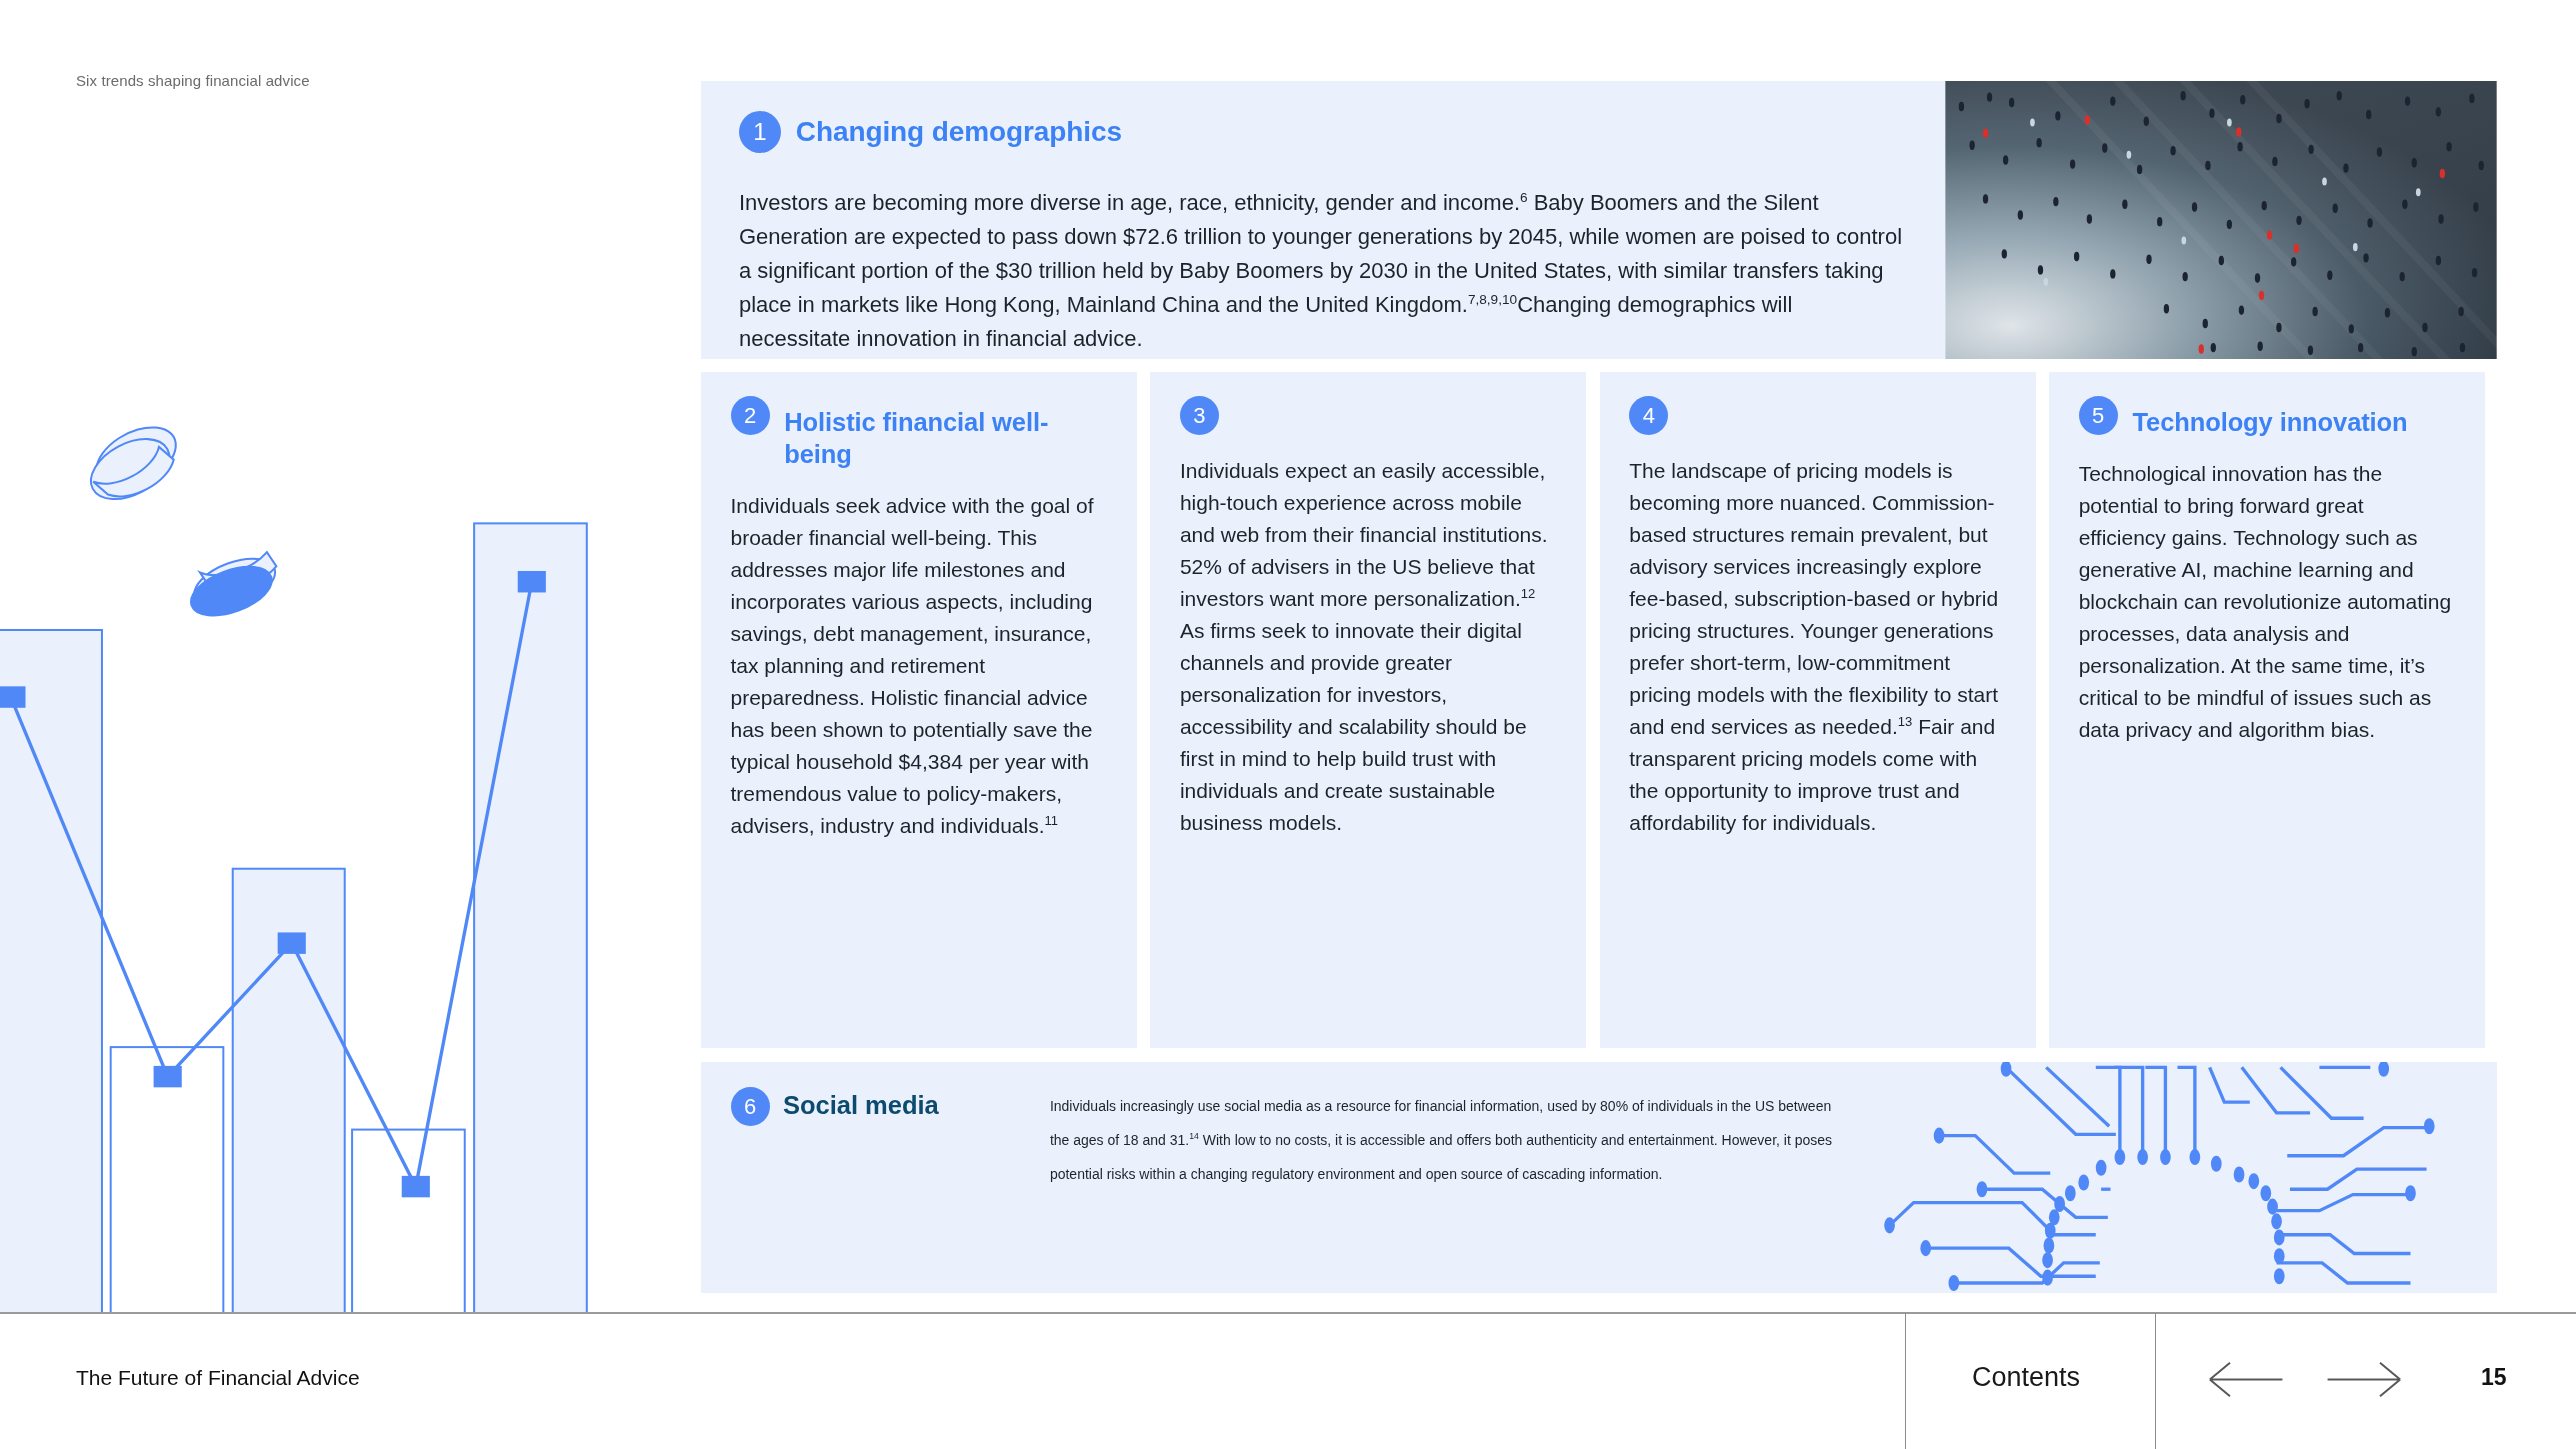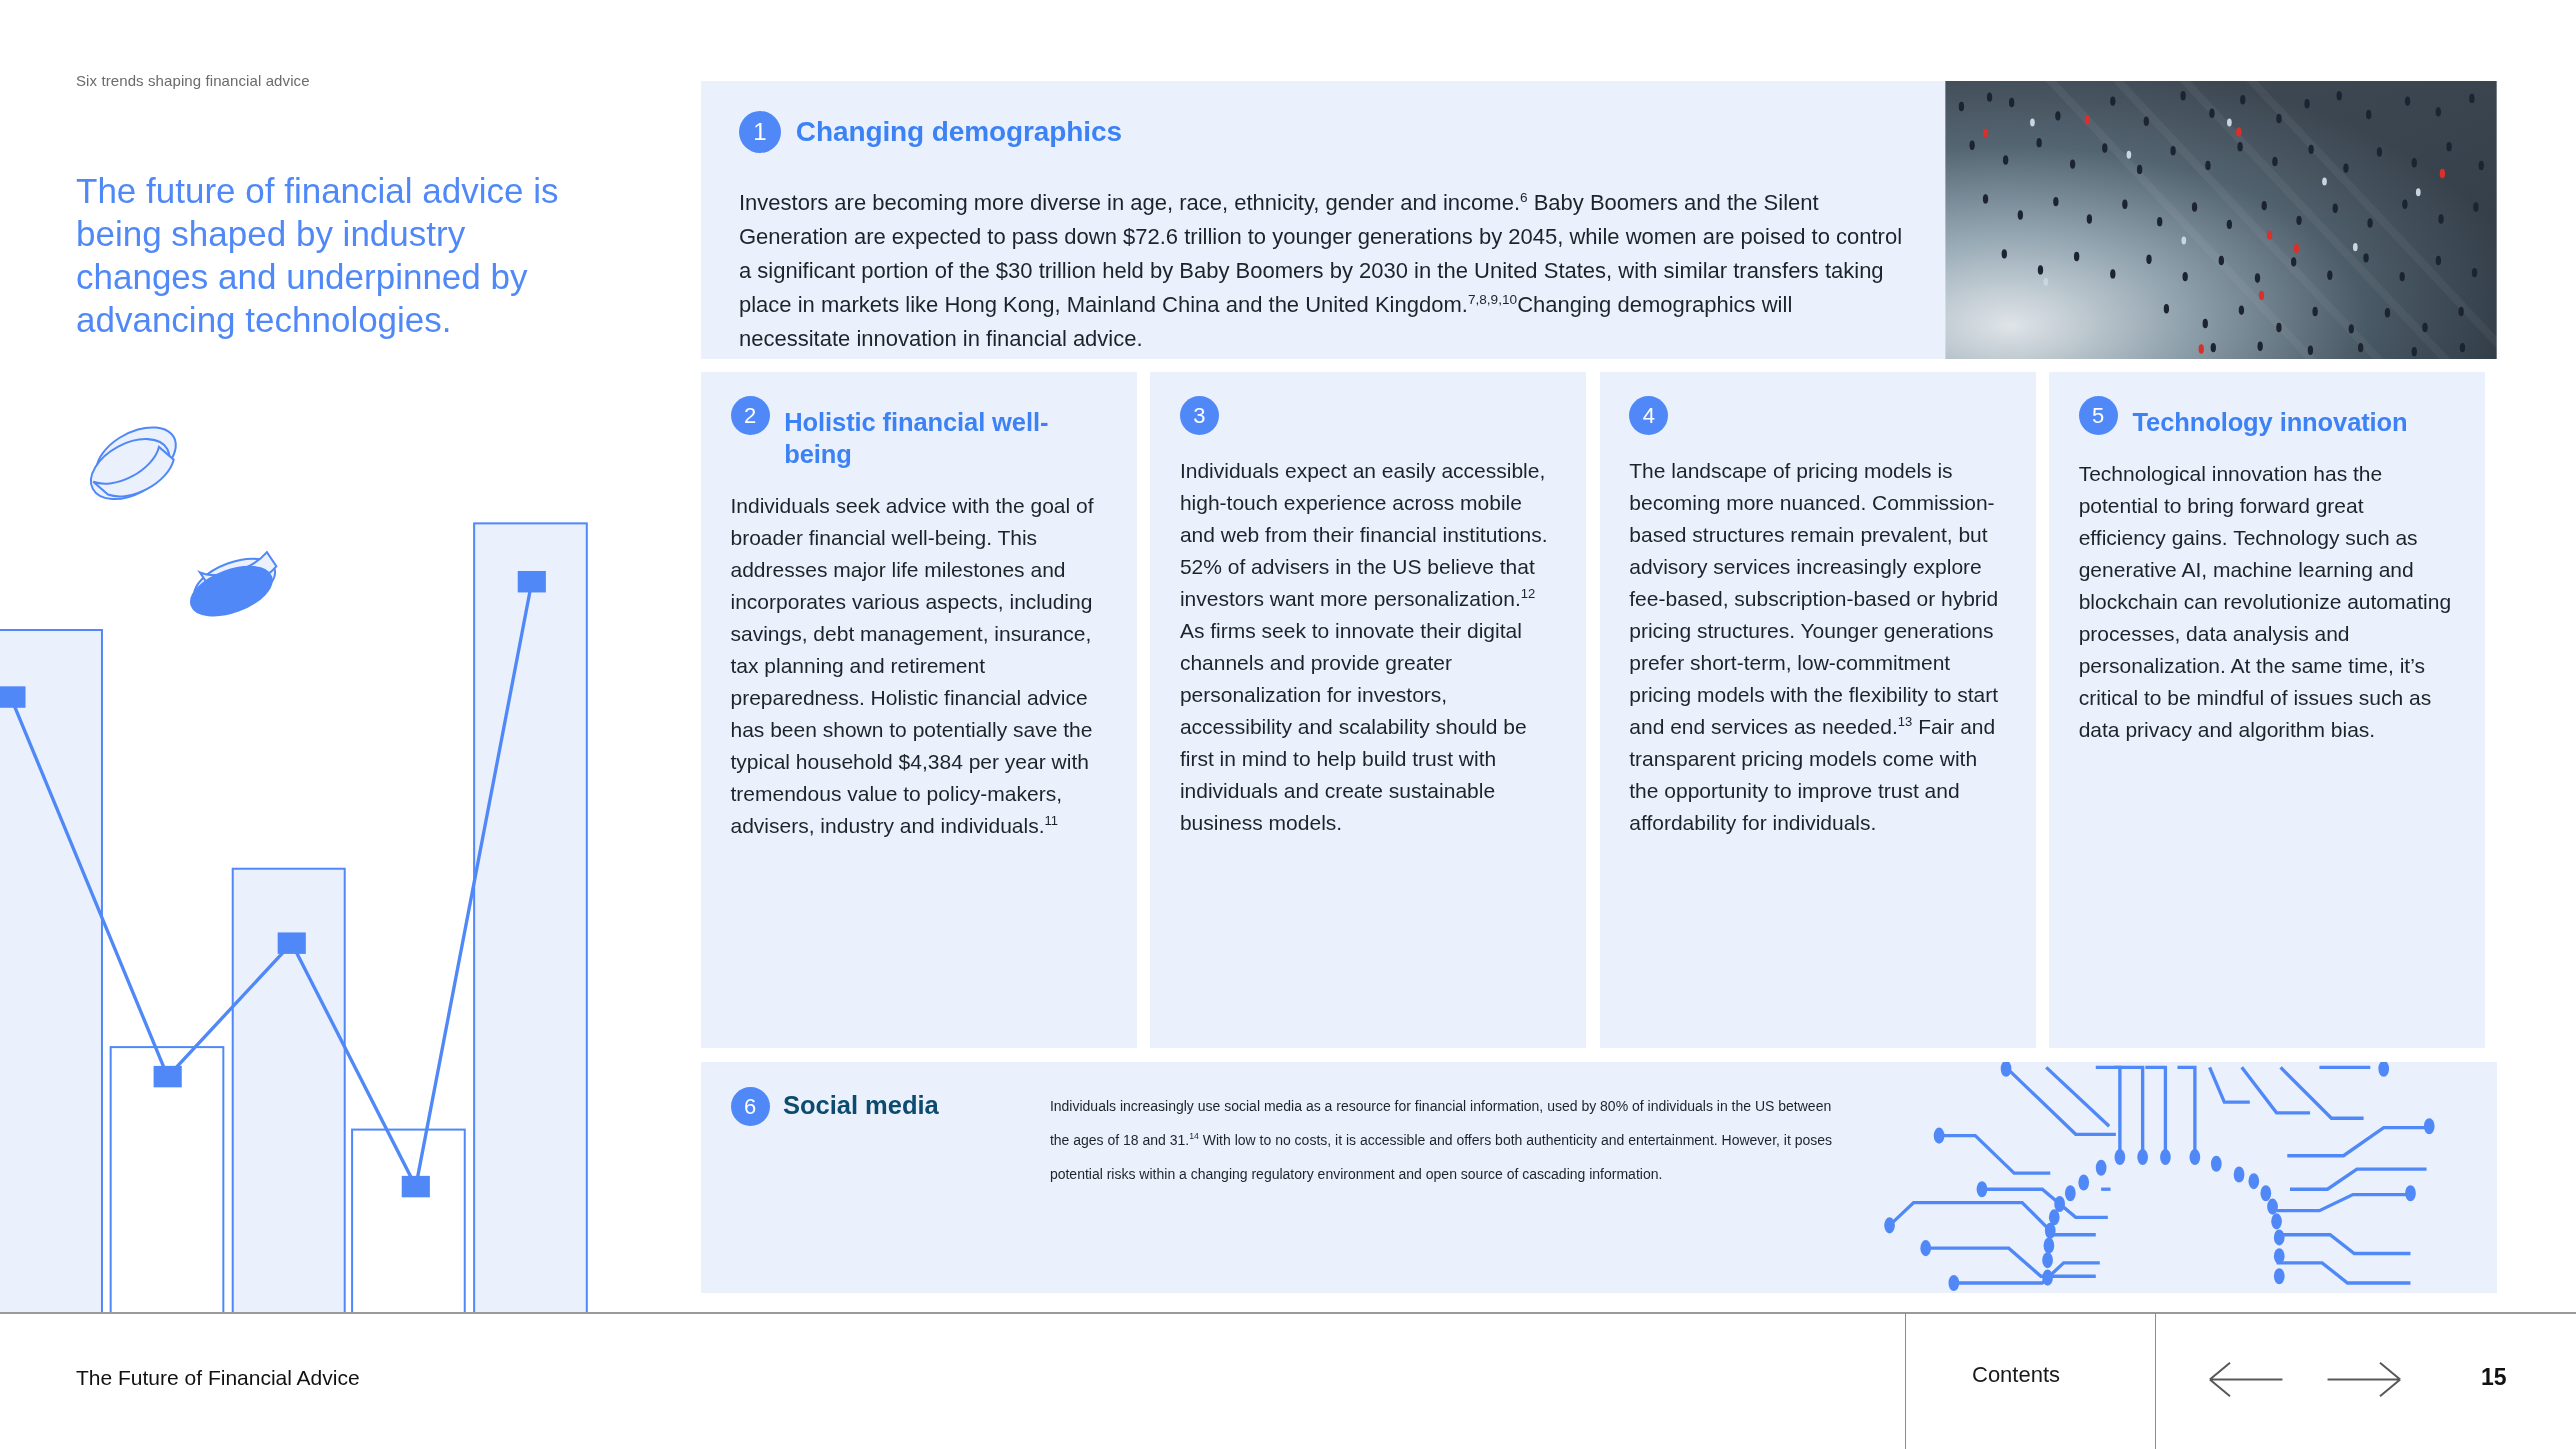--- a/index.html
+++ b/index.html
@@ -64,32 +64,31 @@
   .c6-left { display: flex; gap: 13.4px; flex: 0 0 auto; width: 302px; }
   .c6-title { color: #0c4a6e; font-size: 25.5px; font-weight: 700; line-height: 32px; margin-top: 1.3px; }
   .body6 { font-size: 14px; line-height: 34px; color: #1f2329; margin-top: 1.3px; }
   .circuit { width: 623px; height: 231px; position: relative; overflow: hidden; background: #eaf1fd; }
 
   
   .rule { position: absolute; left: 0; top: 1312px; width: 2576px; height: 2px; background: #9a9a9a; }
   .foot-title { position: absolute; left: 76px; top: 1366px; font-size: 21px; color: #111; }
   .vdiv1 { position: absolute; left: 1905px; top: 1313px; width: 1.3px; height: 136px; background: #8d8d8d; }
   .vdiv2 { position: absolute; left: 2155px; top: 1313px; width: 1.3px; height: 136px; background: #8d8d8d; }
-  .contents { position: absolute; left: 1972px; top: 1362px; font-size: 22px; color: #1a1a1a; }
+  .contents { position: absolute; left: 1972px; top: 1362px; font-size: 27px; color: #1a1a1a; }
   .nav-arrows { position: absolute; left: 2207px; top: 1360px; display: flex; gap: 25.5px; align-items: center; }
   .pageno { position: absolute; left: 2481px; top: 1364px; font-size: 23px; font-weight: 700; color: #111; }
 </style>
 </head>
 <body>
 
 <div class="page">
 
   <div class="left-col">
     <div class="eyebrow">Six trends shaping financial advice</div>
-    <div class="lede">The future of financial advice is being shaped by industry changes and underpinned by advancing technologies.</div>
 
     <svg class="deco" viewBox="0 0 920 1360">
 
       <g fill="#eaf1fd" stroke="#5089f7" stroke-width="3">
         <path d="M150 118 a64 38 -28 1 1 1 1 Z" transform="translate(0,0)"></path>
       </g>
       <ellipse cx="194" cy="100" rx="63" ry="38" transform="rotate(-28 194 100)" fill="#eaf1fd" stroke="#5089f7" stroke-width="3"></ellipse>
       <path d="M139 119 a63 38 -28 0 0 98 -52 l22 19 a63 38 -28 0 1 -98 52 Z" fill="#eaf1fd" stroke="#5089f7" stroke-width="3"></path>
 
       <ellipse cx="350" cy="270" rx="63" ry="31" transform="rotate(-20 350 270)" fill="#eaf1fd" stroke="#5089f7" stroke-width="3"></ellipse>

